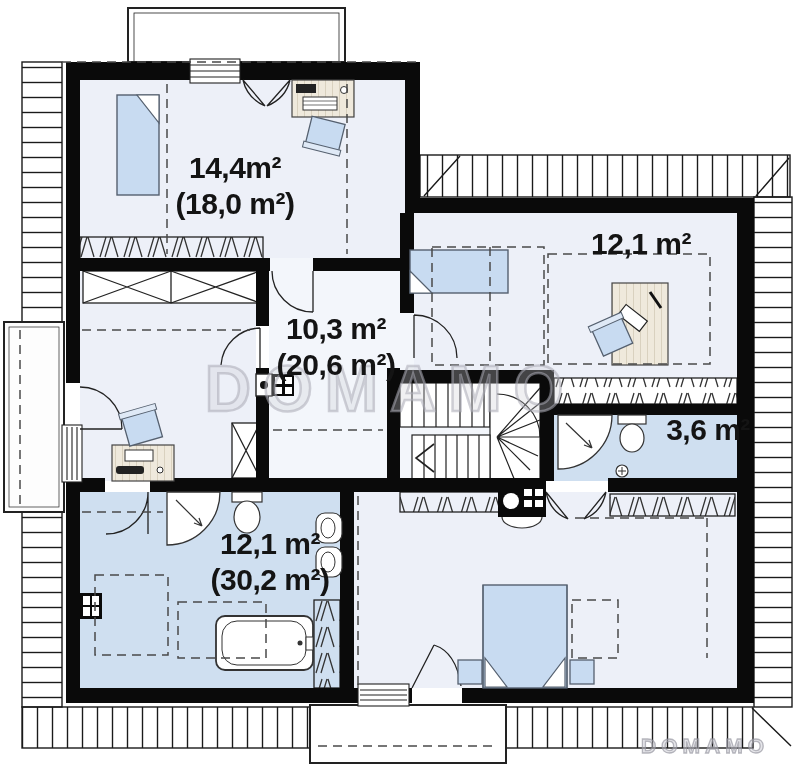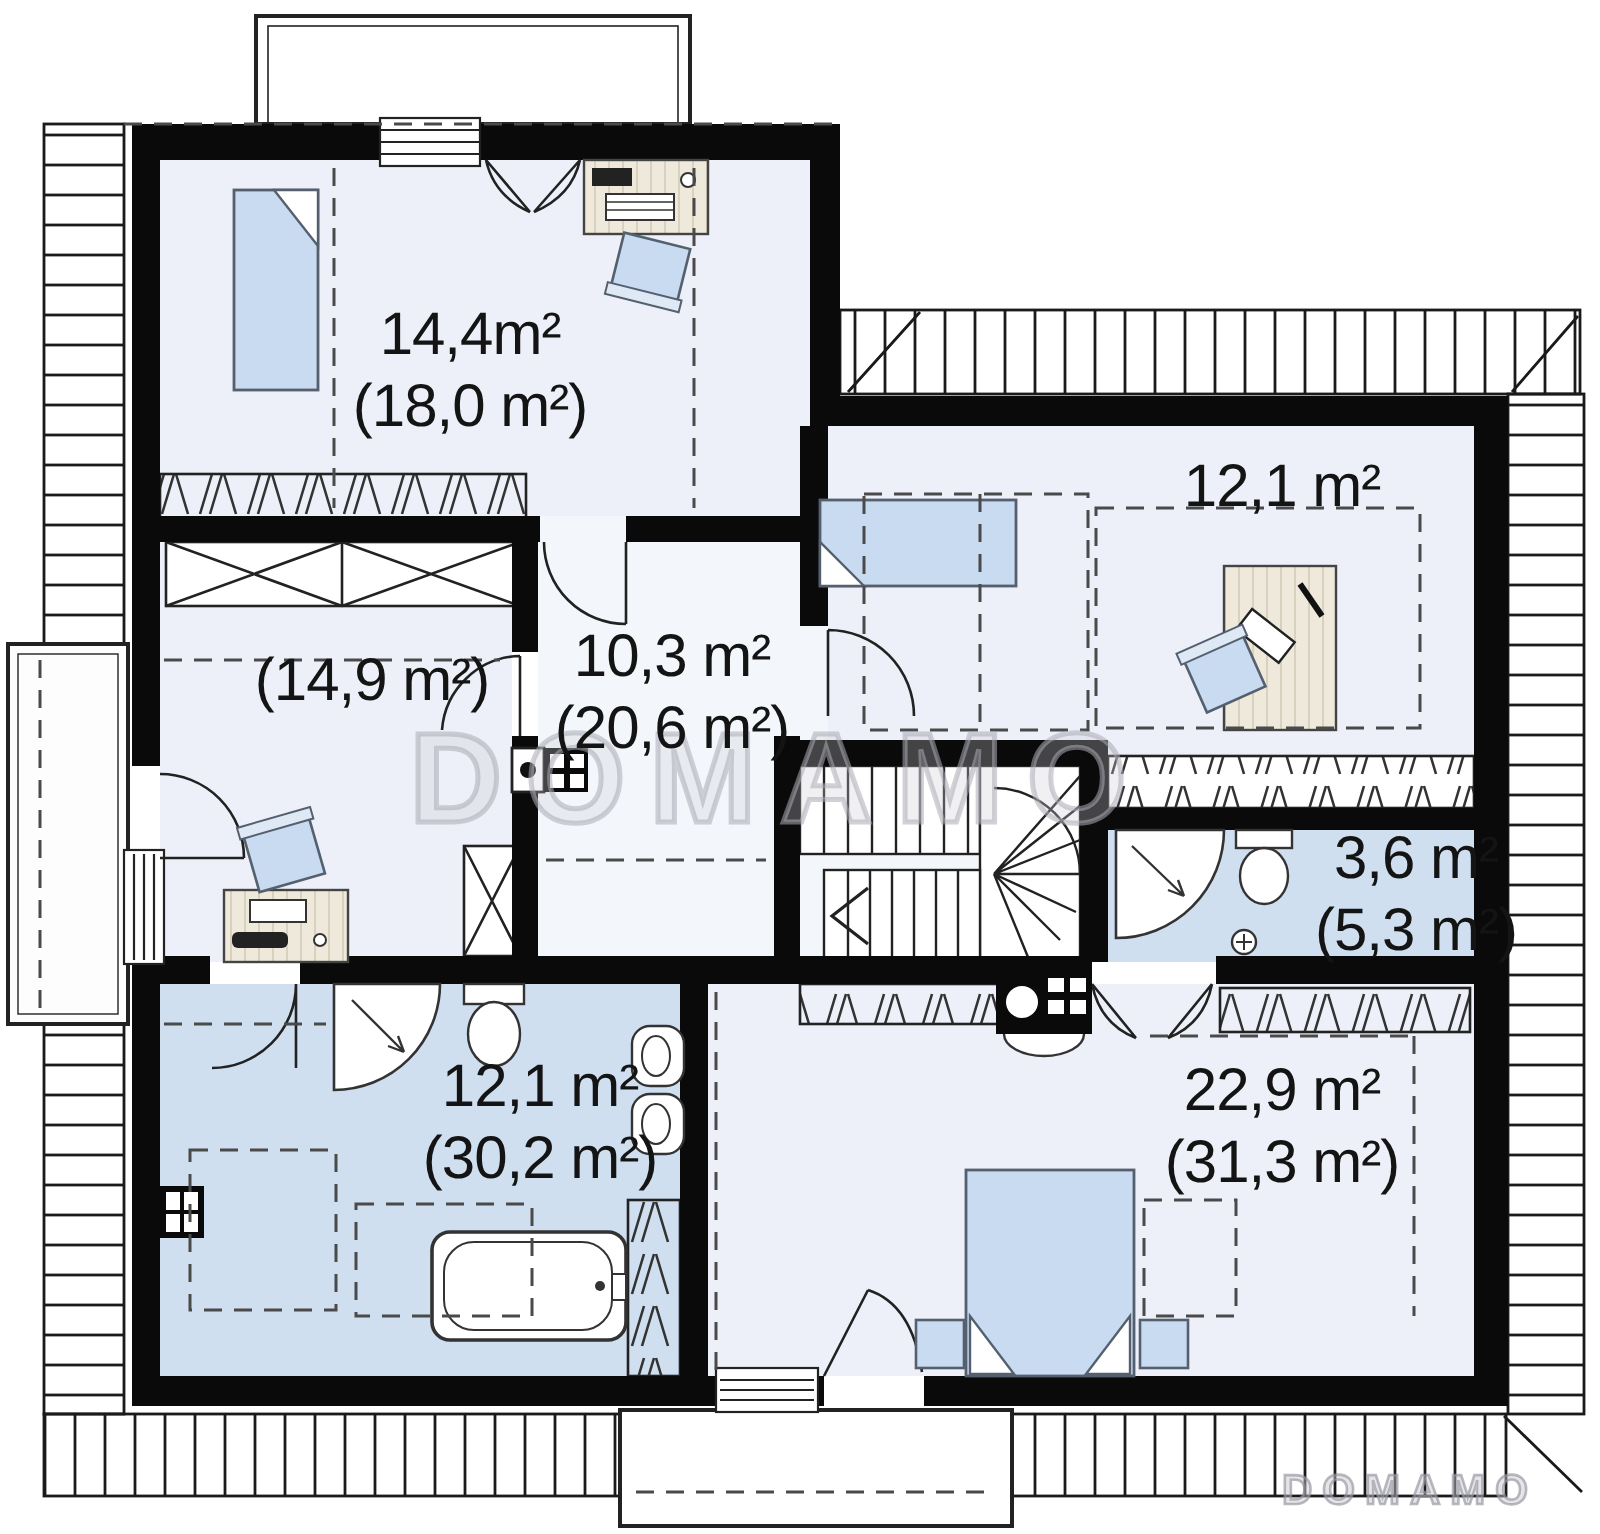--- a/index.html
+++ b/index.html
@@ -1,19 +1,19 @@
 <!DOCTYPE html>
 <html><head>
 <meta charset="utf-8">
 <style>
   html,body{margin:0;padding:0;background:#ffffff;}
   .stage{position:relative;width:800px;height:767px;background:#ffffff;overflow:hidden;
          font-family:"Liberation Sans","DejaVu Sans",sans-serif;}
   .stage svg{position:absolute;left:0;top:0;}
-  .rl{position:absolute;transform:translateX(-50%);text-align:center;font-weight:400;
+  .rl{position:absolute;transform:translateX(-50%);text-align:center;font-weight:700;
       font-size:30px;line-height:36px;color:#141414;letter-spacing:-0.5px;white-space:nowrap;}
   .wm{position:absolute;left:170px;top:352px;width:440px;text-align:center;font-size:64px;
       font-weight:700;letter-spacing:12px;color:rgba(205,205,212,0.30);
       -webkit-text-stroke:2.5px rgba(172,172,182,0.55);pointer-events:none;}
   .brand{position:absolute;left:641px;top:734px;font-size:21px;font-weight:700;letter-spacing:5px;
       color:rgba(198,198,206,0.45);-webkit-text-stroke:1.3px rgba(148,148,158,0.65);}
 </style>
 </head>
 <body>
 
@@ -283,29 +283,23 @@
     <div>(18,0 m²)</div>
   </div>
   <div class="rl" style="left:641px;top:226px;">
     <div>12,1 m²</div>
   </div>
   <div class="rl" style="left:336px;top:311px;">
     <div>10,3 m²</div>
     <div>(20,6 m²)</div>
   </div>
   <div class="rl" style="left:186px;top:323px;">
-    <div>(14,9 m²)</div>
   </div>
   <div class="rl" style="left:708px;top:412px;">
     <div>3,6 m²</div>
-    <div>(5,3 m²)</div>
   </div>
   <div class="rl" style="left:270px;top:526px;">
     <div>12,1 m²</div>
     <div>(30,2 m²)</div>
   </div>
-  <div class="rl" style="left:641px;top:528px;">
-    <div>22,9 m²</div>
-    <div>(31,3 m²)</div>
-  </div>
 
   <div class="brand">DOMAMO</div>
 </div>
 
 </body></html>

